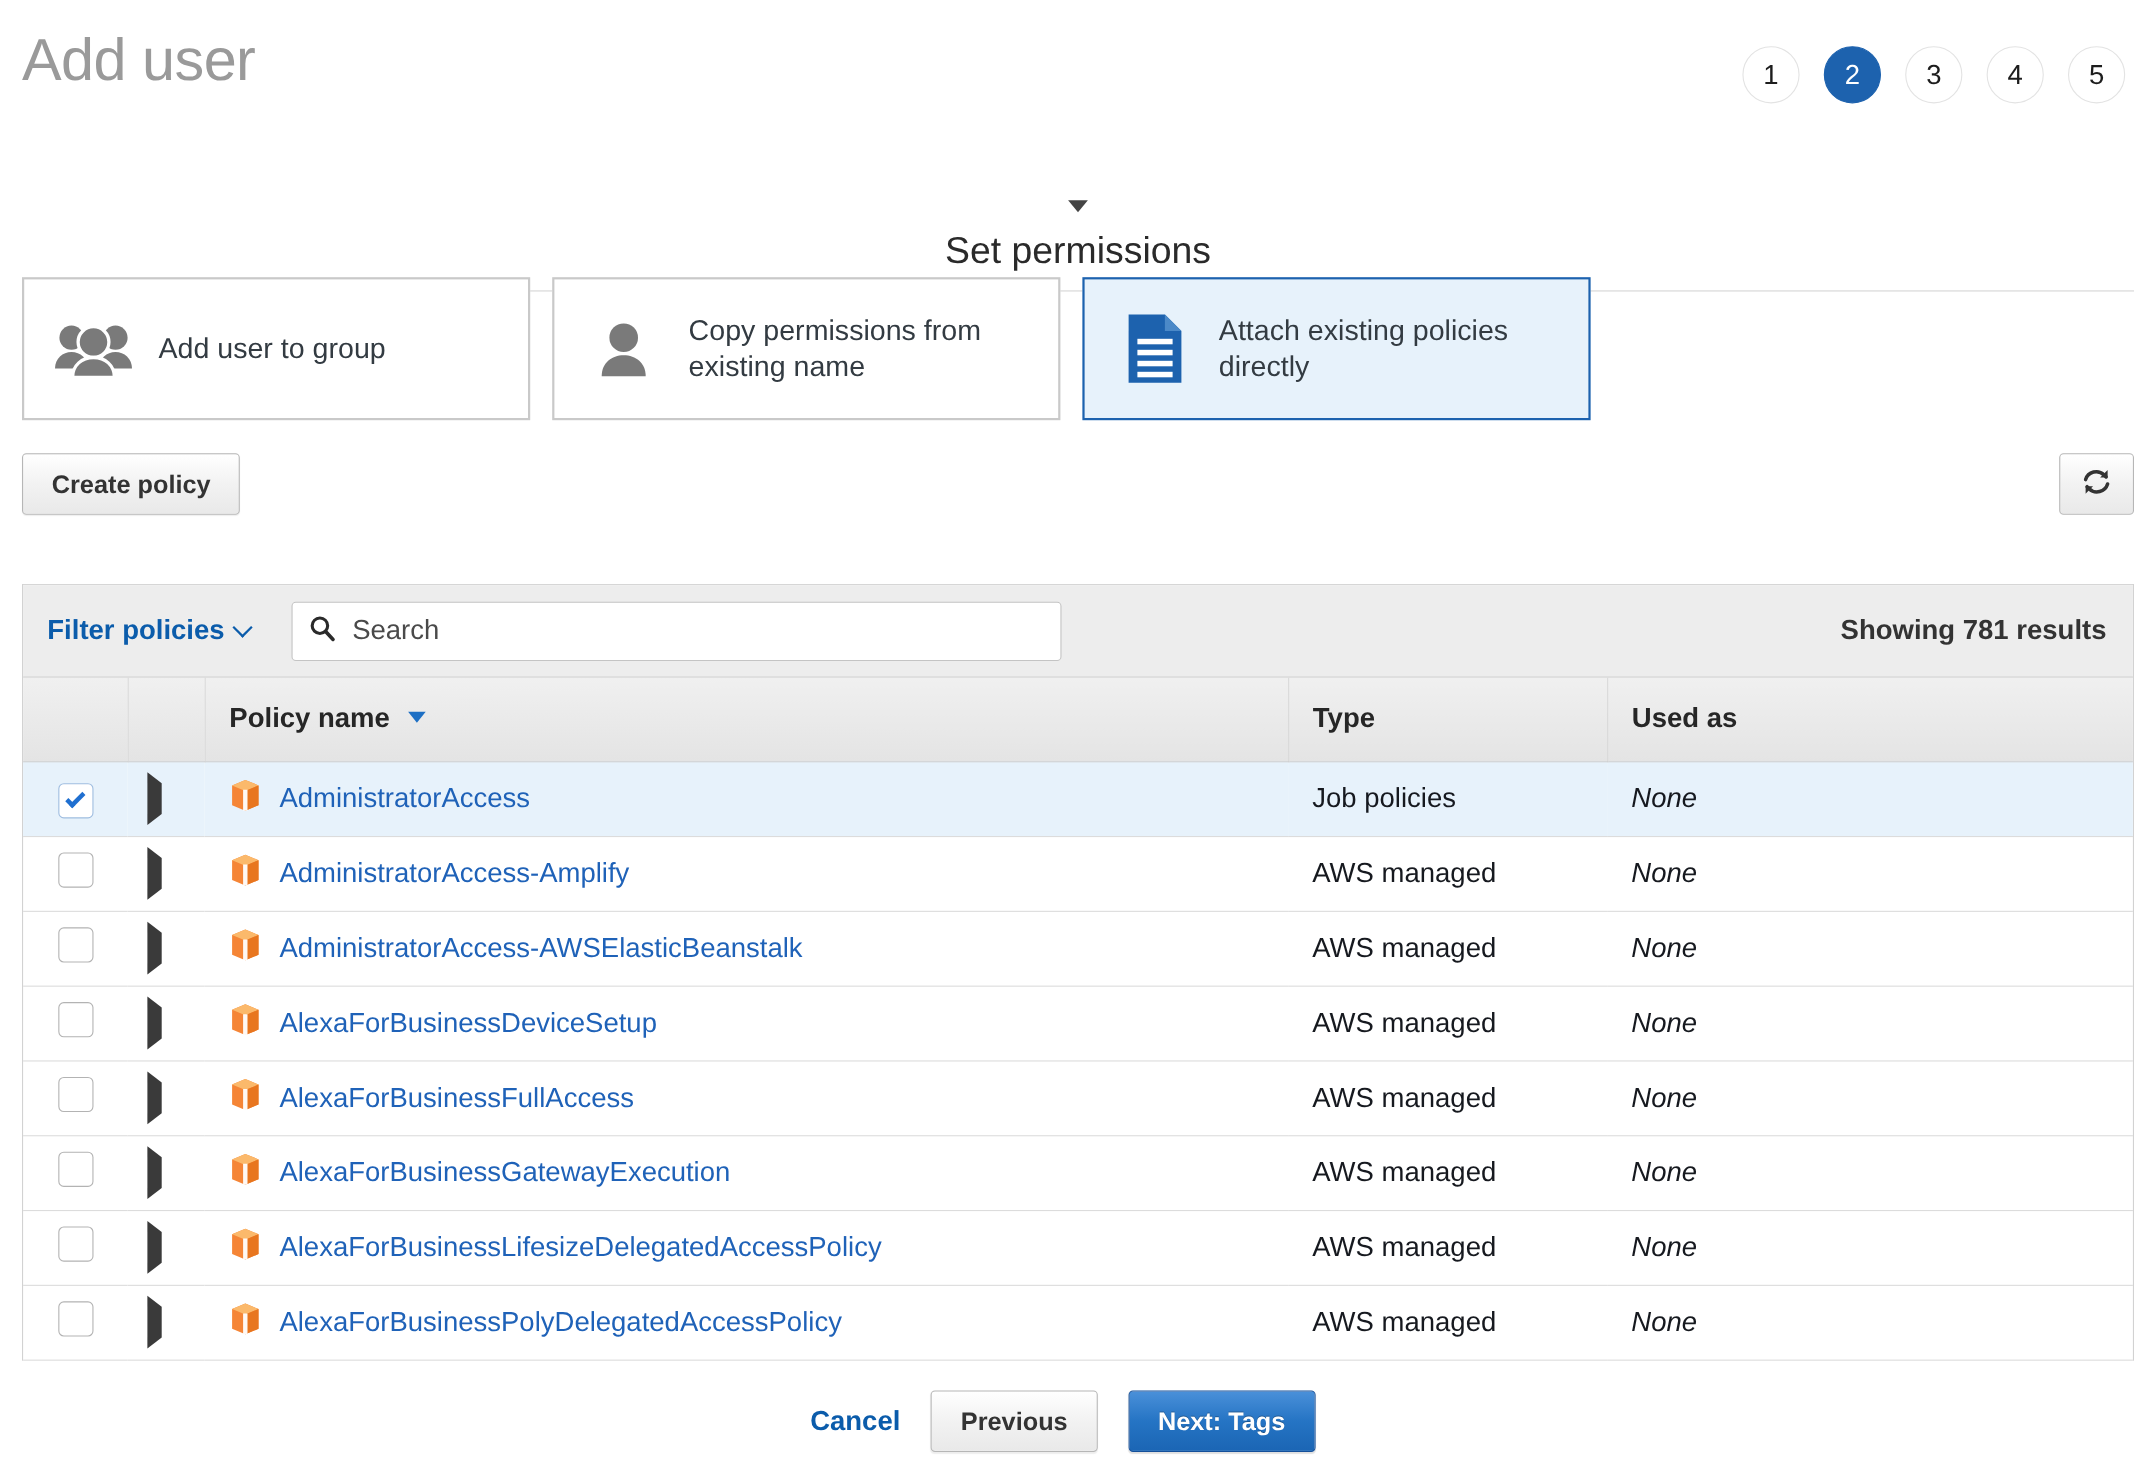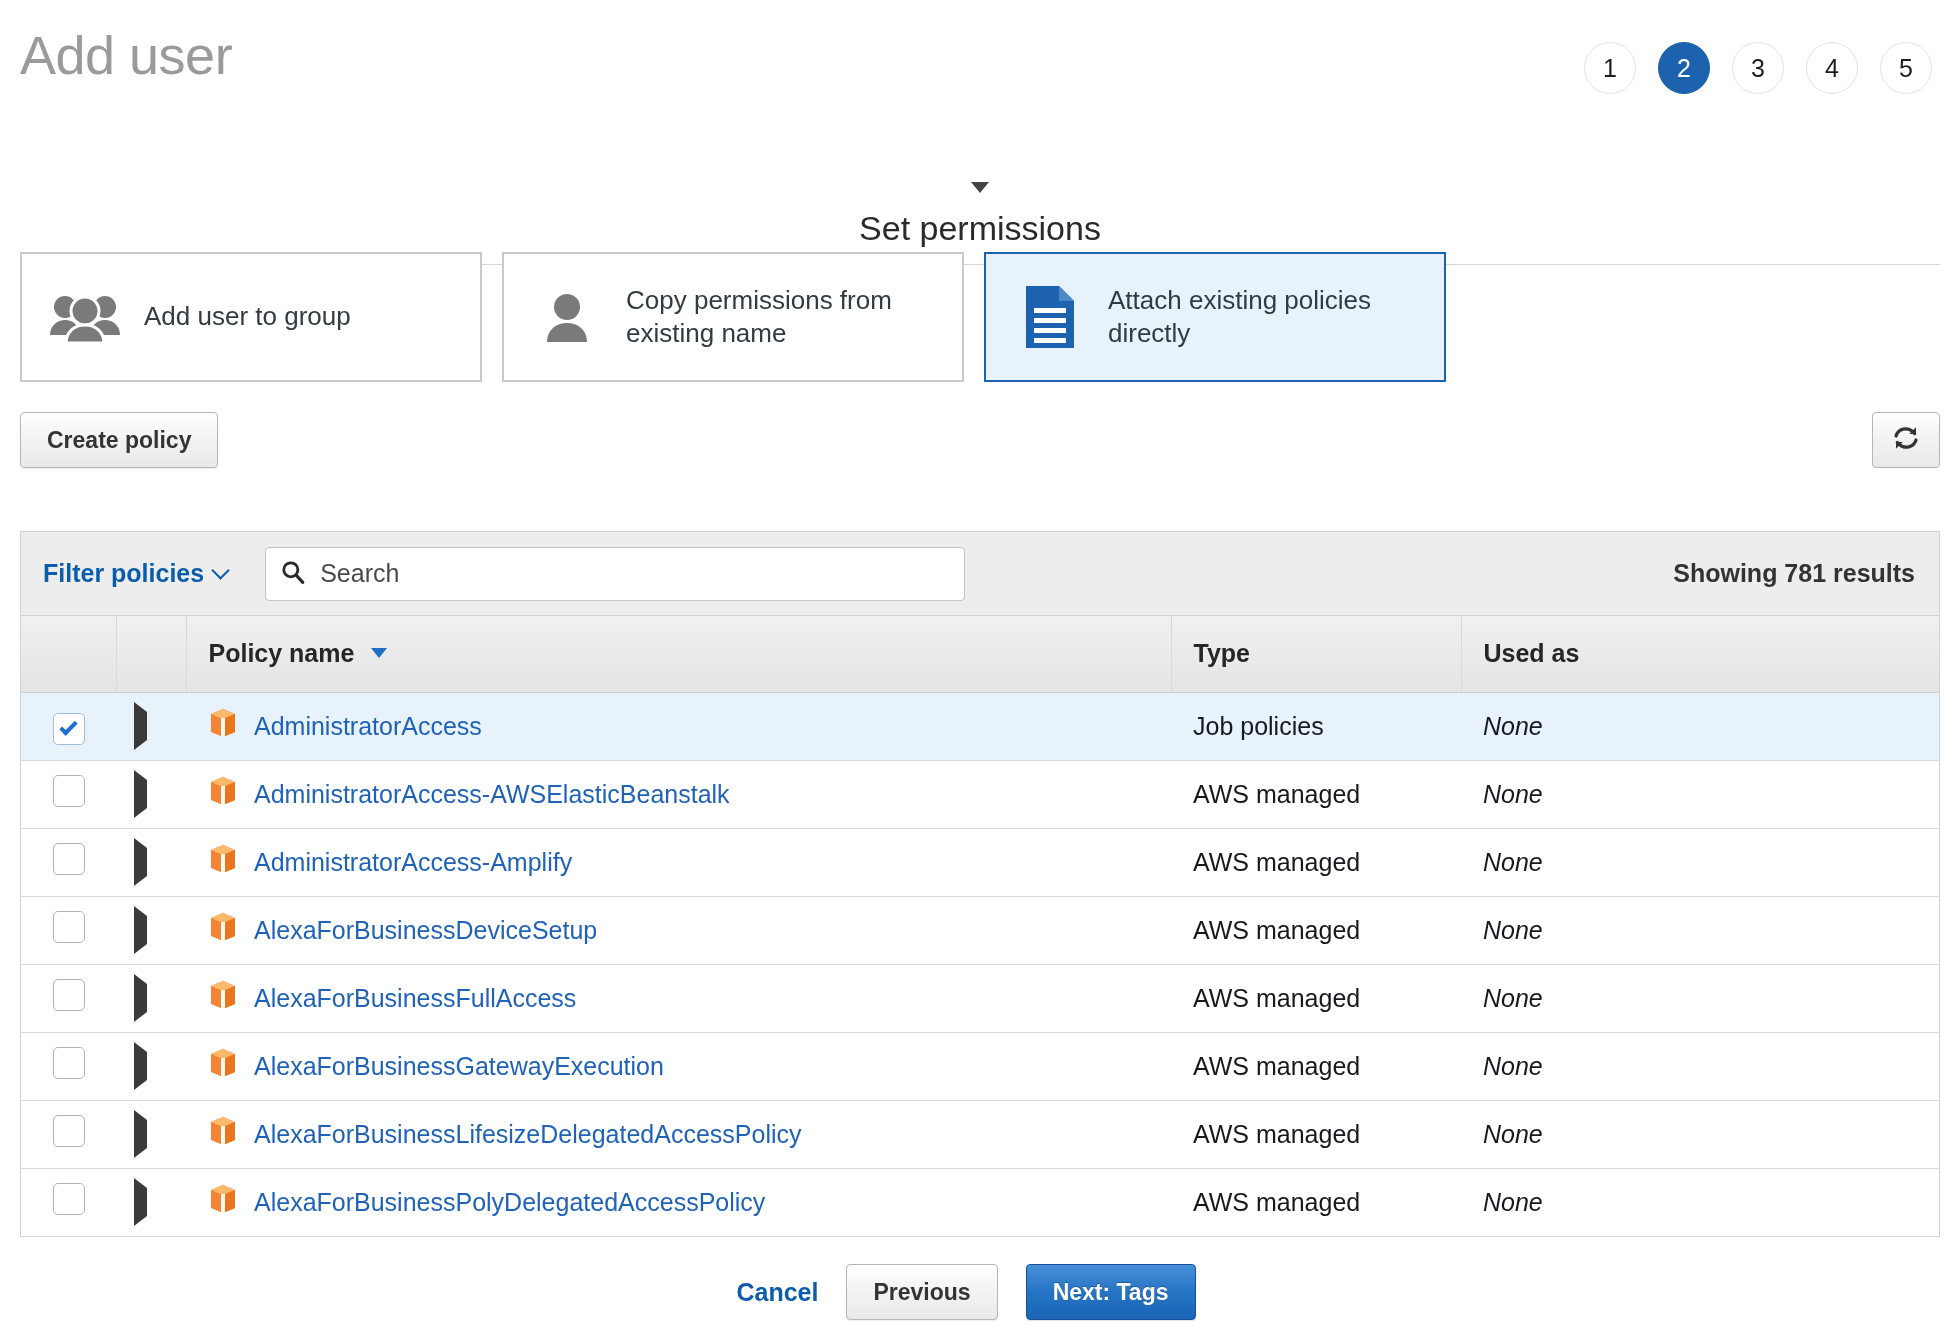--- a/index.html
+++ b/index.html
@@ -361,45 +361,45 @@
           <td>
             <span class="name-cell">
               <span>
                 <svg width="30" height="32" viewBox="0 0 30 32">
                   <path d="M15 2 3 7v18l12 5 12-5V7z" fill="#f58536"></path>
                   <path d="M15 2 3 7l12 5 12-5z" fill="#fbb96b"></path>
                   <path d="M15 12v18l12-5V7z" fill="#e8761f"></path>
                   <path d="M13 11h4v19h-4z" fill="#ffffff" opacity=".95"></path>
                 </svg>
               </span>
+              <span class="policy-link">AdministratorAccess-Amplify</span>
+            </span>
+          </td>
+          <td>AWS managed</td>
+          <td class="used-none">None</td>
+        </tr>
+
+        <tr class="row">
+          <td class="c-check">
+            <span class="cb"></span>
+          </td>
+          <td class="c-exp">
+            <span class="exp-tri"></span>
+          </td>
+          <td>
+            <span class="name-cell">
+              <span>
+                <svg width="30" height="32" viewBox="0 0 30 32">
+                  <path d="M15 2 3 7v18l12 5 12-5V7z" fill="#f58536"></path>
+                  <path d="M15 2 3 7l12 5 12-5z" fill="#fbb96b"></path>
+                  <path d="M15 12v18l12-5V7z" fill="#e8761f"></path>
+                  <path d="M13 11h4v19h-4z" fill="#ffffff" opacity=".95"></path>
+                </svg>
+              </span>
               <span class="policy-link">AdministratorAccess-AWSElasticBeanstalk</span>
-            </span>
-          </td>
-          <td>AWS managed</td>
-          <td class="used-none">None</td>
-        </tr>
-
-        <tr class="row">
-          <td class="c-check">
-            <span class="cb"></span>
-          </td>
-          <td class="c-exp">
-            <span class="exp-tri"></span>
-          </td>
-          <td>
-            <span class="name-cell">
-              <span>
-                <svg width="30" height="32" viewBox="0 0 30 32">
-                  <path d="M15 2 3 7v18l12 5 12-5V7z" fill="#f58536"></path>
-                  <path d="M15 2 3 7l12 5 12-5z" fill="#fbb96b"></path>
-                  <path d="M15 12v18l12-5V7z" fill="#e8761f"></path>
-                  <path d="M13 11h4v19h-4z" fill="#ffffff" opacity=".95"></path>
-                </svg>
-              </span>
-              <span class="policy-link">AdministratorAccess-Amplify</span>
             </span>
           </td>
           <td>AWS managed</td>
           <td class="used-none">None</td>
         </tr>
 
         <tr class="row">
           <td class="c-check">
             <span class="cb"></span>
           </td>

